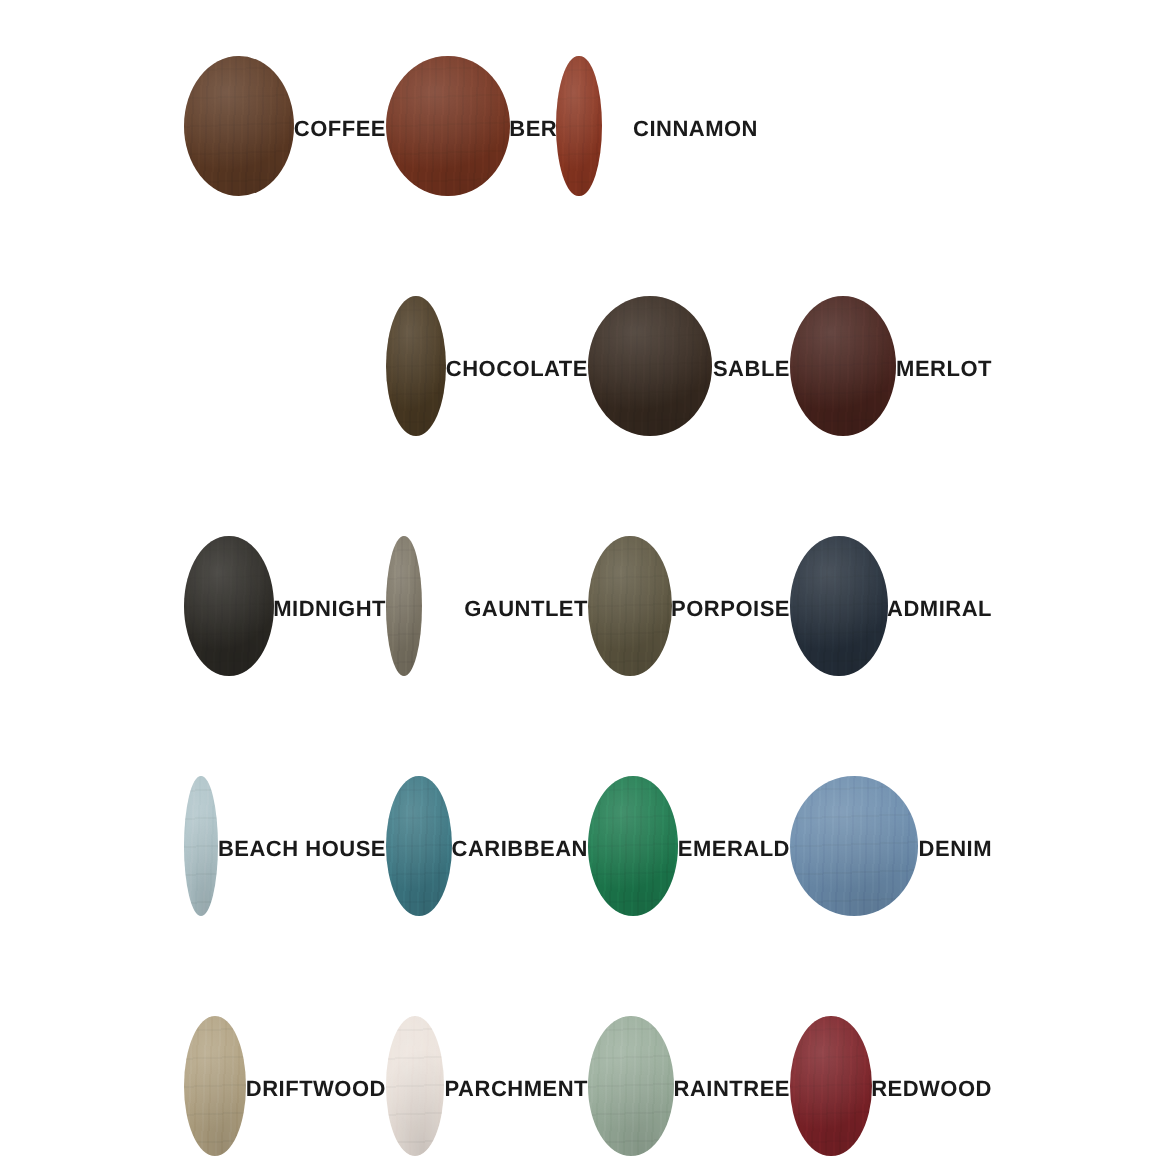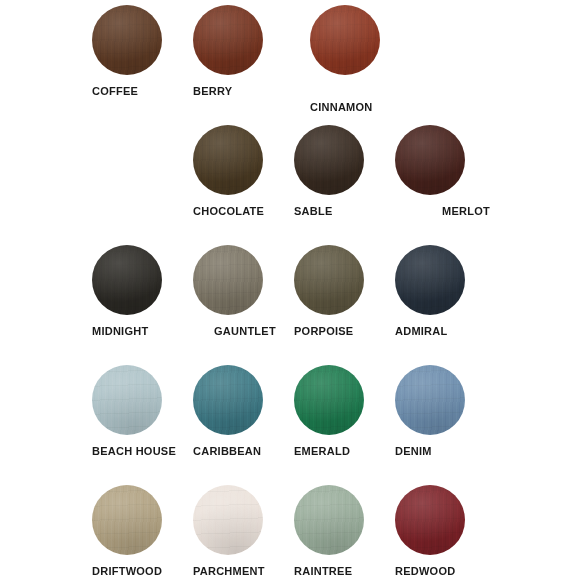--- a/index.html
+++ b/index.html
@@ -22,22 +22,22 @@
     height: 586px;
     box-sizing: border-box;
   }
 
   .swatch-cell {
     position: absolute;
     width: 101px;
     height: 120px;
     box-sizing: border-box;
     display: flex;
-    flex-direction: column;
-    align-items: flex-start;
+    flex-direction: row;
+    align-items: center;
   }
 
   .swatch-disc-wrap {
     position: relative;
     width: 70px;
     height: 70px;
     margin-top: 5px;
   }
 
   .swatch-disc {
@@ -126,21 +126,21 @@
     <div class="swatch-cell" style="left: 193px; top: 0px;">
       <div class="swatch-disc-wrap">
         <div class="swatch-disc" style="background-color: rgb(116, 51, 31);">
           <div class="grain-v"></div>
           <div class="grain-h"></div>
           <div class="sheen"></div>
         </div>
       </div>
       <div class="swatch-label" style="color: rgb(26, 26, 26);">BERRY</div>
     </div>
-    <div class="swatch-cell" style="left: 310px; top: 0px; gap: 16px;">
+    <div class="swatch-cell" style="left: 278px; top: 0px; gap: 16px;">
       <div class="swatch-disc-wrap">
         <div class="swatch-disc" style="background-color: rgb(140, 55, 34);">
           <div class="grain-v"></div>
           <div class="grain-h"></div>
           <div class="sheen"></div>
         </div>
       </div>
       <div class="swatch-label" style="color: rgb(26, 26, 26);">CINNAMON</div>
     </div>
     <div class="swatch-cell" style="left: 193px; top: 120px;">
@@ -164,21 +164,21 @@
       <div class="swatch-label" style="color: rgb(26, 26, 26);">SABLE</div>
     </div>
     <div class="swatch-cell" style="left: 395px; top: 120px;">
       <div class="swatch-disc-wrap">
         <div class="swatch-disc" style="background-color: rgb(71, 34, 28);">
           <div class="grain-v"></div>
           <div class="grain-h"></div>
           <div class="sheen"></div>
         </div>
       </div>
-      <div class="swatch-label" style="color: rgb(26, 26, 26); padding-left: 47px;">MERLOT</div>
+      <div class="swatch-label" style="color: rgb(26, 26, 26);">MERLOT</div>
     </div>
     <div class="swatch-cell" style="left: 92px; top: 240px;">
       <div class="swatch-disc-wrap">
         <div class="swatch-disc" style="background-color: rgb(43, 41, 36);">
           <div class="grain-v"></div>
           <div class="grain-h"></div>
           <div class="sheen"></div>
         </div>
       </div>
       <div class="swatch-label" style="color: rgb(26, 26, 26);">MIDNIGHT</div>

